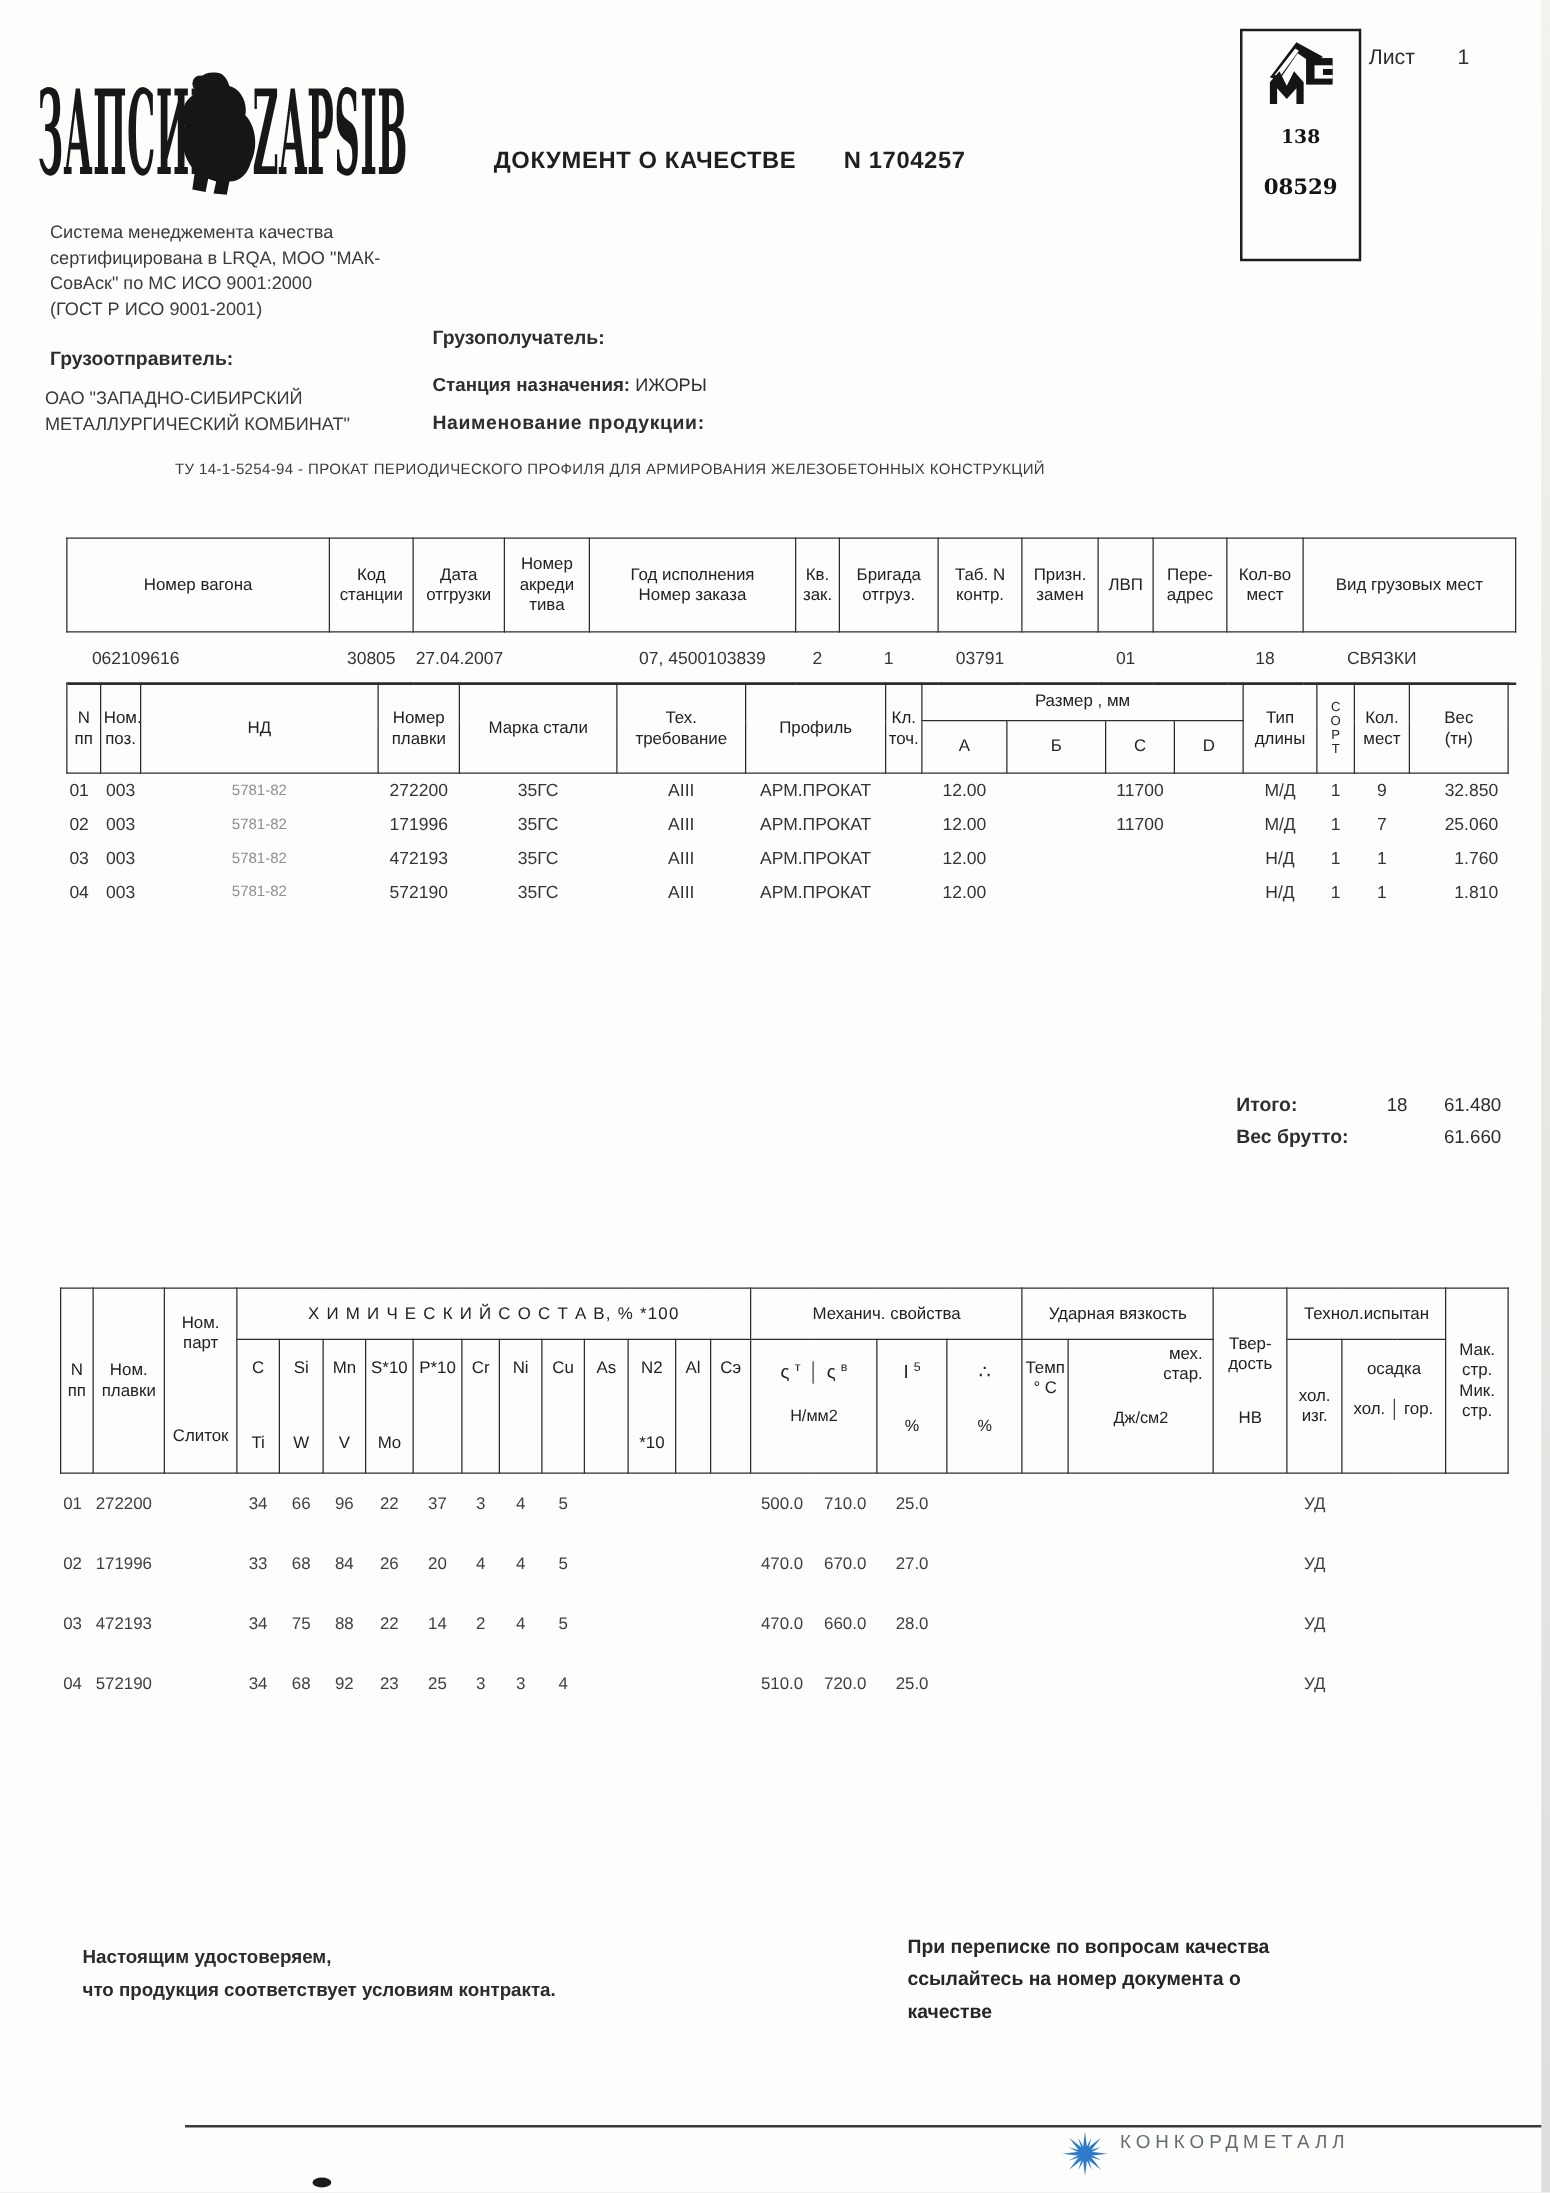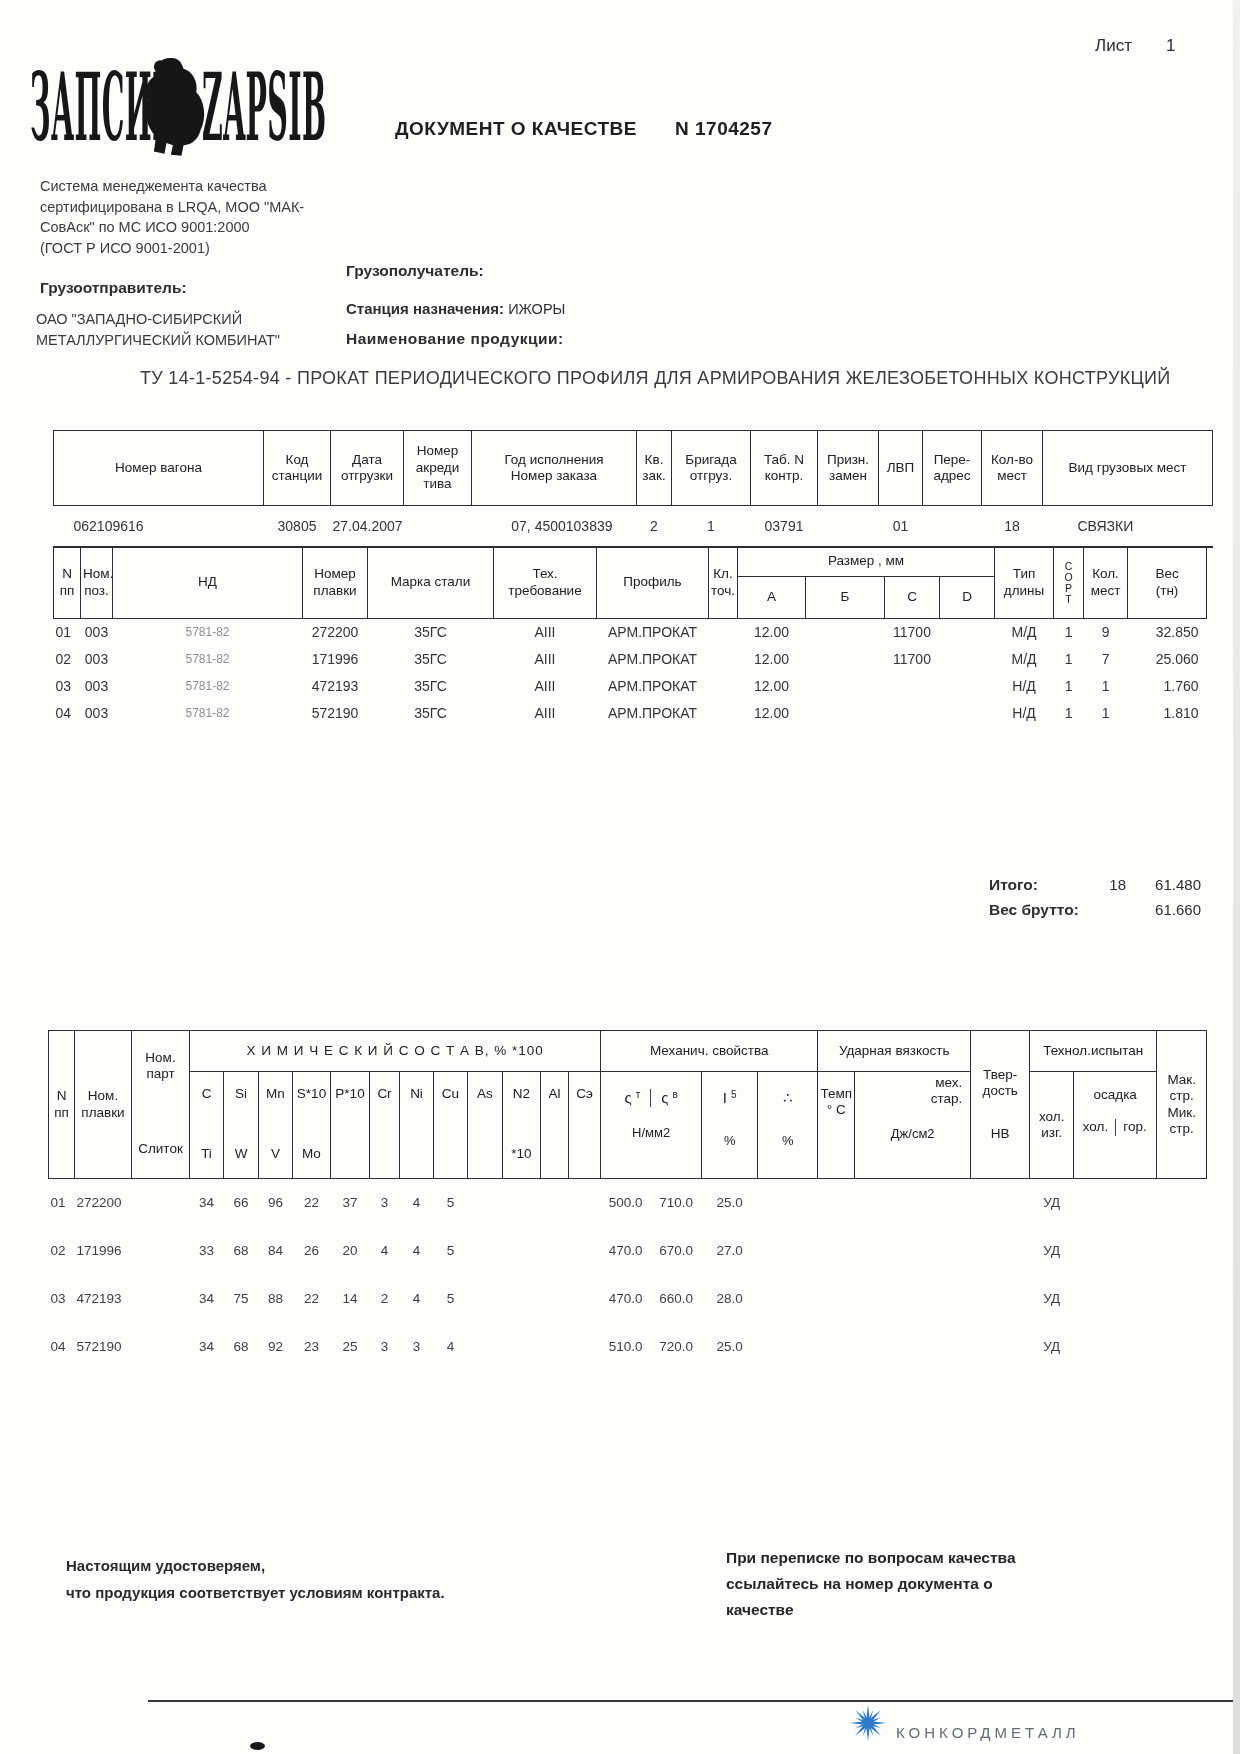--- a/index.html
+++ b/index.html
@@ -18,21 +18,21 @@
   .z-en{left:172px;}
   .bear-wrap{position:absolute;left:108px;top:-6px;}
   .cert-text{left:40px;top:176px;width:300px;font-size:14.5px;line-height:20.5px;color:#3b3b3b;}
   .shipper-label{left:40px;top:279px;font-size:15.5px;}
   .shipper-name{left:36px;top:309px;font-size:14.5px;line-height:21px;color:#3a3a3a;}
   .doc-title{left:395px;top:118px;display:flex;gap:38px;font-size:19px;letter-spacing:.5px;color:#1f1f1f;}
   .consignee{left:346px;top:262px;font-size:15.5px;}
   .station{left:346px;top:300px;font-size:14.5px;}
   .station b{font-size:15px;}
   .prod-label{left:346px;top:330px;font-size:15.5px;letter-spacing:.5px;}
-  .prod-line{left:140px;top:368px;font-size:18px;letter-spacing:.3px;color:#3c3c3c;}
+  .prod-line{left:140px;top:368px;font-size:12px;letter-spacing:.3px;color:#3c3c3c;}
 
   .stamp{left:992px;top:23px;width:93px;height:182px;border:2.5px solid #1c1c1c;text-align:center;}
   .stamp-num1{margin-top:8px;font-family:"DejaVu Serif",serif;font-weight:bold;font-size:15px;color:#141414;}
   .stamp-num2{margin-top:22px;font-family:"DejaVu Serif",serif;font-weight:bold;font-size:17px;color:#141414;}
   .sheet{left:1095px;top:36px;font-size:17px;color:#2d2d2d;display:flex;gap:34px;justify-content:center;}
 
   
   table{border-collapse:collapse;table-layout:fixed;}
   th{font-weight:normal;font-size:13.5px;line-height:1.22;color:#222;
      border:1.6px solid #2c2c2c;vertical-align:middle;text-align:center;padding:1px 2px;}
@@ -80,21 +80,21 @@
   .hard-hb{margin-top:26px;}
   .os-split{display:flex;margin-top:16px;}
   .os-split span{flex:1;}
   .os-l{border-right:1.4px solid #444;}
   .d5sym{font-size:15px;}
 
   
   .foot-left{left:66px;top:1552px;font-size:15px;font-weight:bold;line-height:27px;color:#2b2b2b;}
   .foot-right{left:726px;top:1545px;font-size:15.5px;font-weight:bold;line-height:26px;color:#262626;}
   .bottom-rule{left:148px;top:1700px;width:1092px;border-top:2px solid #3a3a3a;height:0;}
-  .brand{left:850px;top:1705px;display:flex;align-items:flex-end;gap:10px;}
+  .brand{left:850px;top:1705px;display:flex;align-items:flex-start;gap:10px;}
   .brand-name{font-size:15px;letter-spacing:4px;color:#646b72;}
   .speck{left:250px;top:1742px;width:15px;height:8px;background:#1b1b1b;border-radius:50%;}
   .edge{left:1233px;top:0;width:7px;height:1754px;background:linear-gradient(#f2f2ef,#dddddb);}
   sub{font-size:10px;}
 </style>
 </head>
 <body>
 
 <div class="page">
 
@@ -124,20 +124,32 @@
   </div>
 
   <div class="abs consignee bold">Грузополучатель:</div>
   <div class="abs station">
     <b>Станция назначения:</b>
     <span>ИЖОРЫ</span>
   </div>
   <div class="abs prod-label bold">Наименование   продукции:</div>
   <div class="abs prod-line">ТУ 14-1-5254-94  -  ПРОКАТ ПЕРИОДИЧЕСКОГО ПРОФИЛЯ  ДЛЯ  АРМИРОВАНИЯ  ЖЕЛЕЗОБЕТОННЫХ КОНСТРУКЦИЙ</div>
 
+  <div class="abs stamp">
+    <svg width="58" height="56" viewBox="0 0 60 58" style="margin-top:6px">
+      <polygon points="4,32 26,3 48,15 40,21 27,12 12,34" fill="#141414"></polygon>
+      <polygon points="8,30 25,8 28,10 12,32" fill="#ffffff"></polygon>
+      <rect x="34" y="16" width="22" height="22" fill="#141414"></rect>
+      <rect x="41" y="22" width="15" height="11" fill="#ffffff"></rect>
+      <rect x="48" y="25" width="8" height="5" fill="#141414"></rect>
+      <path d="M4 54 L4 36 L12 27 L18 39 L24 27 L32 36 L32 54 L26 54 L26 41 L18 50 L10 41 L10 54 Z" fill="#141414"></path>
+    </svg>
+    <div class="stamp-num1">138</div>
+    <div class="stamp-num2">08529</div>
+  </div>
 
   <div class="abs sheet">
     <span>Лист</span>
     <span>1</span>
   </div>
 
   <table class="abs t1">
     <colgroup>
       <col style="width:210px">
         <col style="width:67px">

